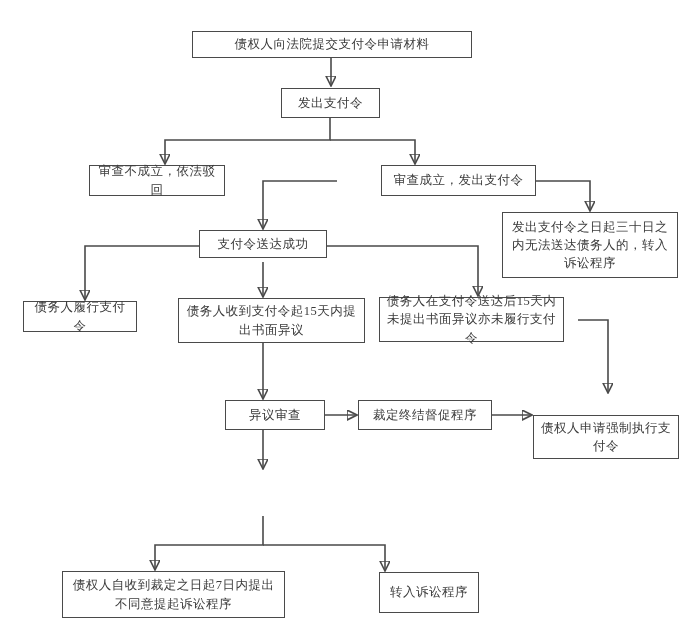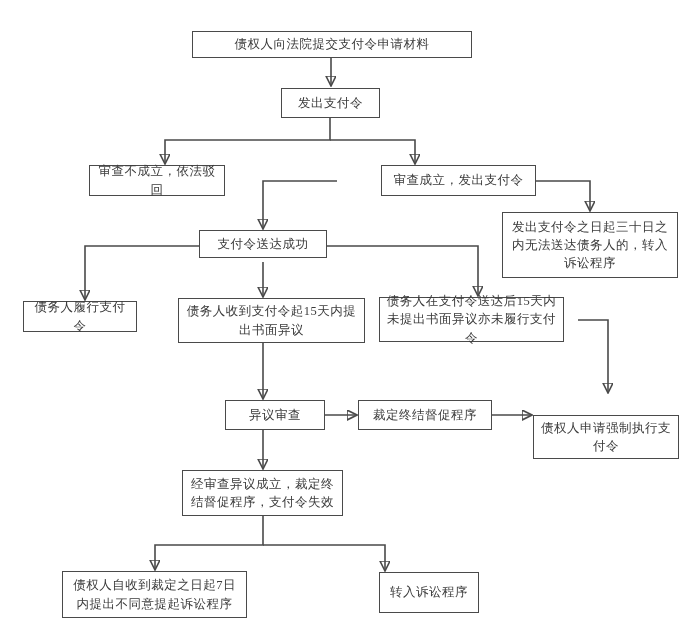--- a/index.html
+++ b/index.html
@@ -45,21 +45,21 @@
   #n-issue       { left:337px; top:165px; width:155px; height:31px;margin-left:44px; }
   #n-expire30    { left:502px; top:212px; width:176px; height:66px; }
   #n-delivered   { left:199px; top:230px; width:128px; height:28px; }
   #n-fulfill     { left:23px;  top:301px; width:114px; height:31px; }
   #n-objection15 { left:178px; top:298px; width:187px; height:45px; }
   #n-noobjection { left:379px; top:297px; width:185px; height:45px; }
   #n-objreview   { left:225px; top:400px; width:100px; height:30px; }
   #n-objfail     { left:358px; top:400px; width:134px; height:30px; }
   #n-enforce     { left:533px; top:415px; width:146px; height:44px; }
   #n-objsuccess  { left:182px; top:470px; width:161px; height:46px; }
-  #n-disagree7   { left:62px;  top:571px; width:185px; height:47px; }
+  #n-disagree7   { left:62px;  top:571px; width:223px; height:47px; }
   #n-litigation  { left:335px; top:572px; width:100px; height:41px;margin-left:44px; }
 </style>
 </head>
 <body>
 
 <div class="stage">
 
   <svg class="wires" viewBox="0 0 700 643" xmlns="http://www.w3.org/2000/svg" aria-hidden="true">
     <defs>
       <marker id="arrow" markerUnits="userSpaceOnUse" markerWidth="11" markerHeight="11" refX="9" refY="5" orient="auto">
@@ -88,17 +88,16 @@
   <div class="node" id="n-reject">审查不成立，依法驳回</div>
   <div class="node" id="n-issue">审查成立，发出支付令</div>
   <div class="node" id="n-expire30">发出支付令之日起三十日之内无法送达债务人的，转入诉讼程序</div>
   <div class="node" id="n-delivered">支付令送达成功</div>
   <div class="node" id="n-fulfill">债务人履行支付令</div>
   <div class="node" id="n-objection15">债务人收到支付令起15天内提出书面异议</div>
   <div class="node" id="n-noobjection">债务人在支付令送达后15天内未提出书面异议亦未履行支付令</div>
   <div class="node" id="n-objreview">异议审查</div>
   <div class="node" id="n-objfail">裁定终结督促程序</div>
   <div class="node" id="n-enforce">债权人申请强制执行支付令</div>
-  <div class="node" id="n-objsuccess">经审查异议成立，裁定终结督促程序，支付令失效</div>
   <div class="node" id="n-disagree7">债权人自收到裁定之日起7日内提出不同意提起诉讼程序</div>
   <div class="node" id="n-litigation">转入诉讼程序</div>
 
 </div>
 
 </body></html>

